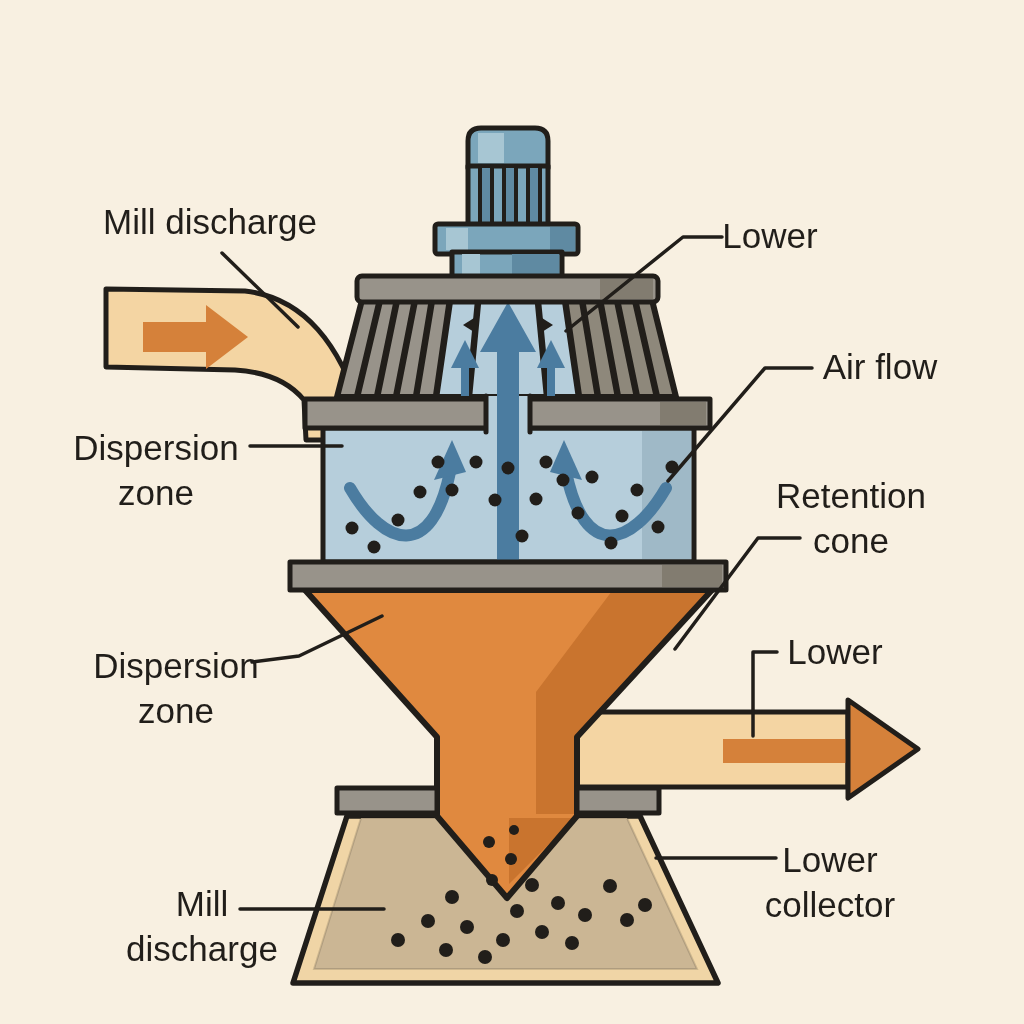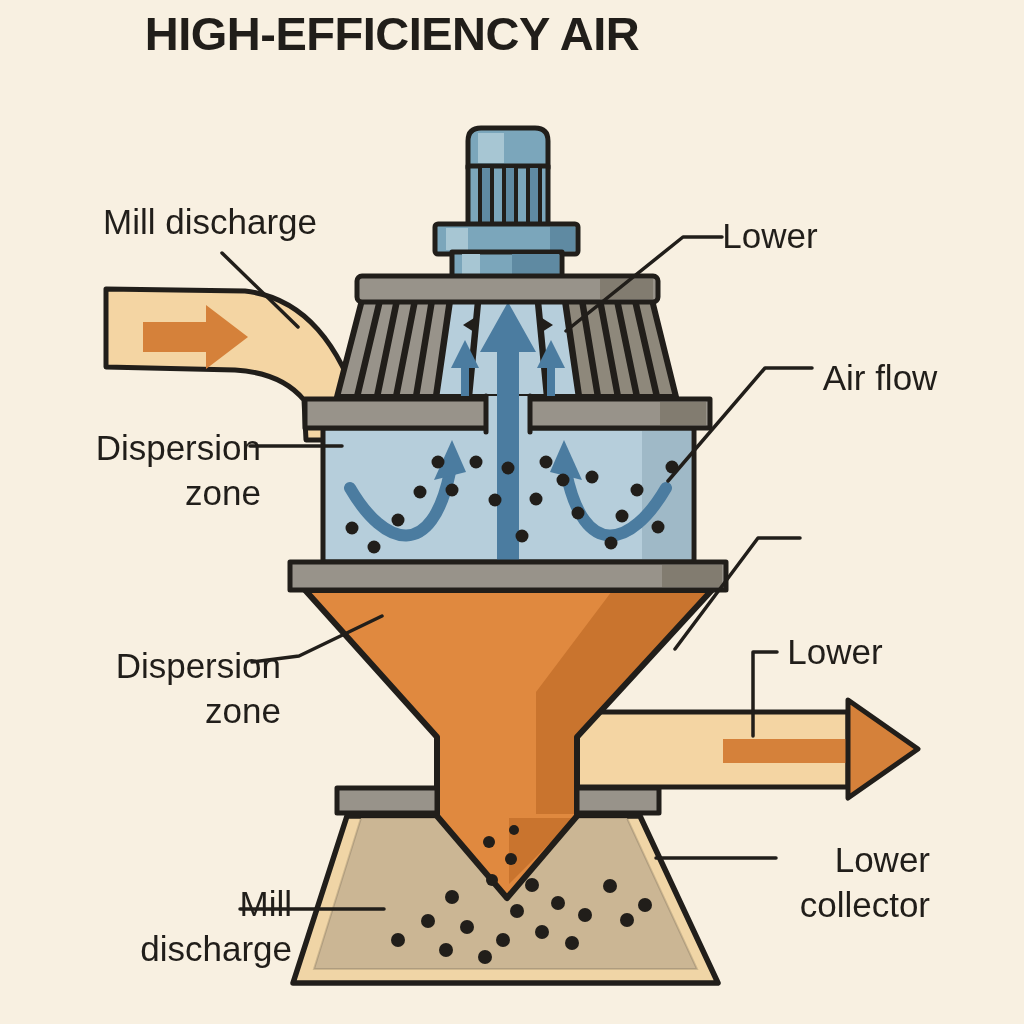--- a/index.html
+++ b/index.html
@@ -11,21 +11,21 @@
     --c-duct-tan:#f4d5a3; --c-arrow-orange:#d5813a;
     --c-collector-band:#f0d5a6; --c-collector-fill:#cbb694;
   }
   html,body{margin:0;padding:0;background:#ddd;}
   .stage{position:relative;width:1024px;height:1024px;background:var(--c-background);
          overflow:hidden;font-family:"Liberation Sans",sans-serif;color:var(--c-ink);}
   .stage svg{position:absolute;left:0;top:0;}
   .title{position:absolute;left:392px;top:8px;transform:translateX(-50%);width:620px;
          text-align:center;font-weight:bold;font-size:47px;line-height:1.12;
          letter-spacing:-0.5px;color:var(--c-ink);}
-  .lbl{position:absolute;transform:translateX(-50%);text-align:right;
+  .lbl{position:absolute;transform:translateX(-50%);text-align:center;
        font-size:35px;line-height:1.28;color:var(--c-ink);}
   .nowrap{white-space:nowrap;}
   
   .f-tan{fill:var(--c-duct-tan)} .f-oarrow{fill:var(--c-arrow-orange)}
   .f-band{fill:var(--c-collector-band)} .f-coll{fill:var(--c-collector-fill)}
   .f-cone{fill:var(--c-cone-orange)} .f-coned{fill:var(--c-cone-orange-dark)}
   .f-gray{fill:var(--c-metal-gray)} .f-grayd{fill:var(--c-metal-gray-dark)} .f-grayr{fill:var(--c-metal-gray-right)}
   .f-steel{fill:var(--c-steel-blue)} .f-steeld{fill:var(--c-steel-blue-dark)} .f-steell{fill:var(--c-steel-blue-light)}
   .f-cham{fill:var(--c-chamber-blue)} .f-chams{fill:var(--c-chamber-blue-shade)}
   .f-flow{fill:var(--c-flow-blue)} .f-ink{fill:var(--c-ink)} .f-none{fill:none}
@@ -209,25 +209,25 @@
     <path d="M800,538 L758,538 L675,649"></path>
     <path d="M777,652 L753,652 L753,736"></path>
     <path d="M776,858 L656,858"></path>
     <path d="M240,909 L384,909"></path>
     <path d="M250,446 L342,446"></path>
     <path d="M252,662 L299,656 L382,616"></path>
   </g>
 </svg>
 
 <div class="title">
-  <div>HIGH-EFFICIENCY AIR</div>
 </div>
 
 <div class="lbl nowrap" style="left:210px;top:200px;">Mill discharge</div>
 <div class="lbl nowrap" style="left:770px;top:214px;">Lower</div>
-<div class="lbl nowrap" style="left:880px;top:356px;">Air flow</div>
+<div class="lbl nowrap" style="left:880px;top:345px;">Air flow</div>
 <div class="lbl" style="left:156px;top:426px;width:210px;">Dispersion zone</div>
+<div class="lbl" style="left:851px;top:474px;width:210px;">Retention cone</div>
 <div class="lbl" style="left:176px;top:644px;width:210px;">Dispersion zone</div>
 <div class="lbl nowrap" style="left:835px;top:630px;">Lower</div>
 <div class="lbl" style="left:830px;top:838px;width:200px;">Lower collector</div>
 <div class="lbl" style="left:202px;top:882px;width:180px;">Mill discharge</div>
 
 </div>
 
 </body></html>

